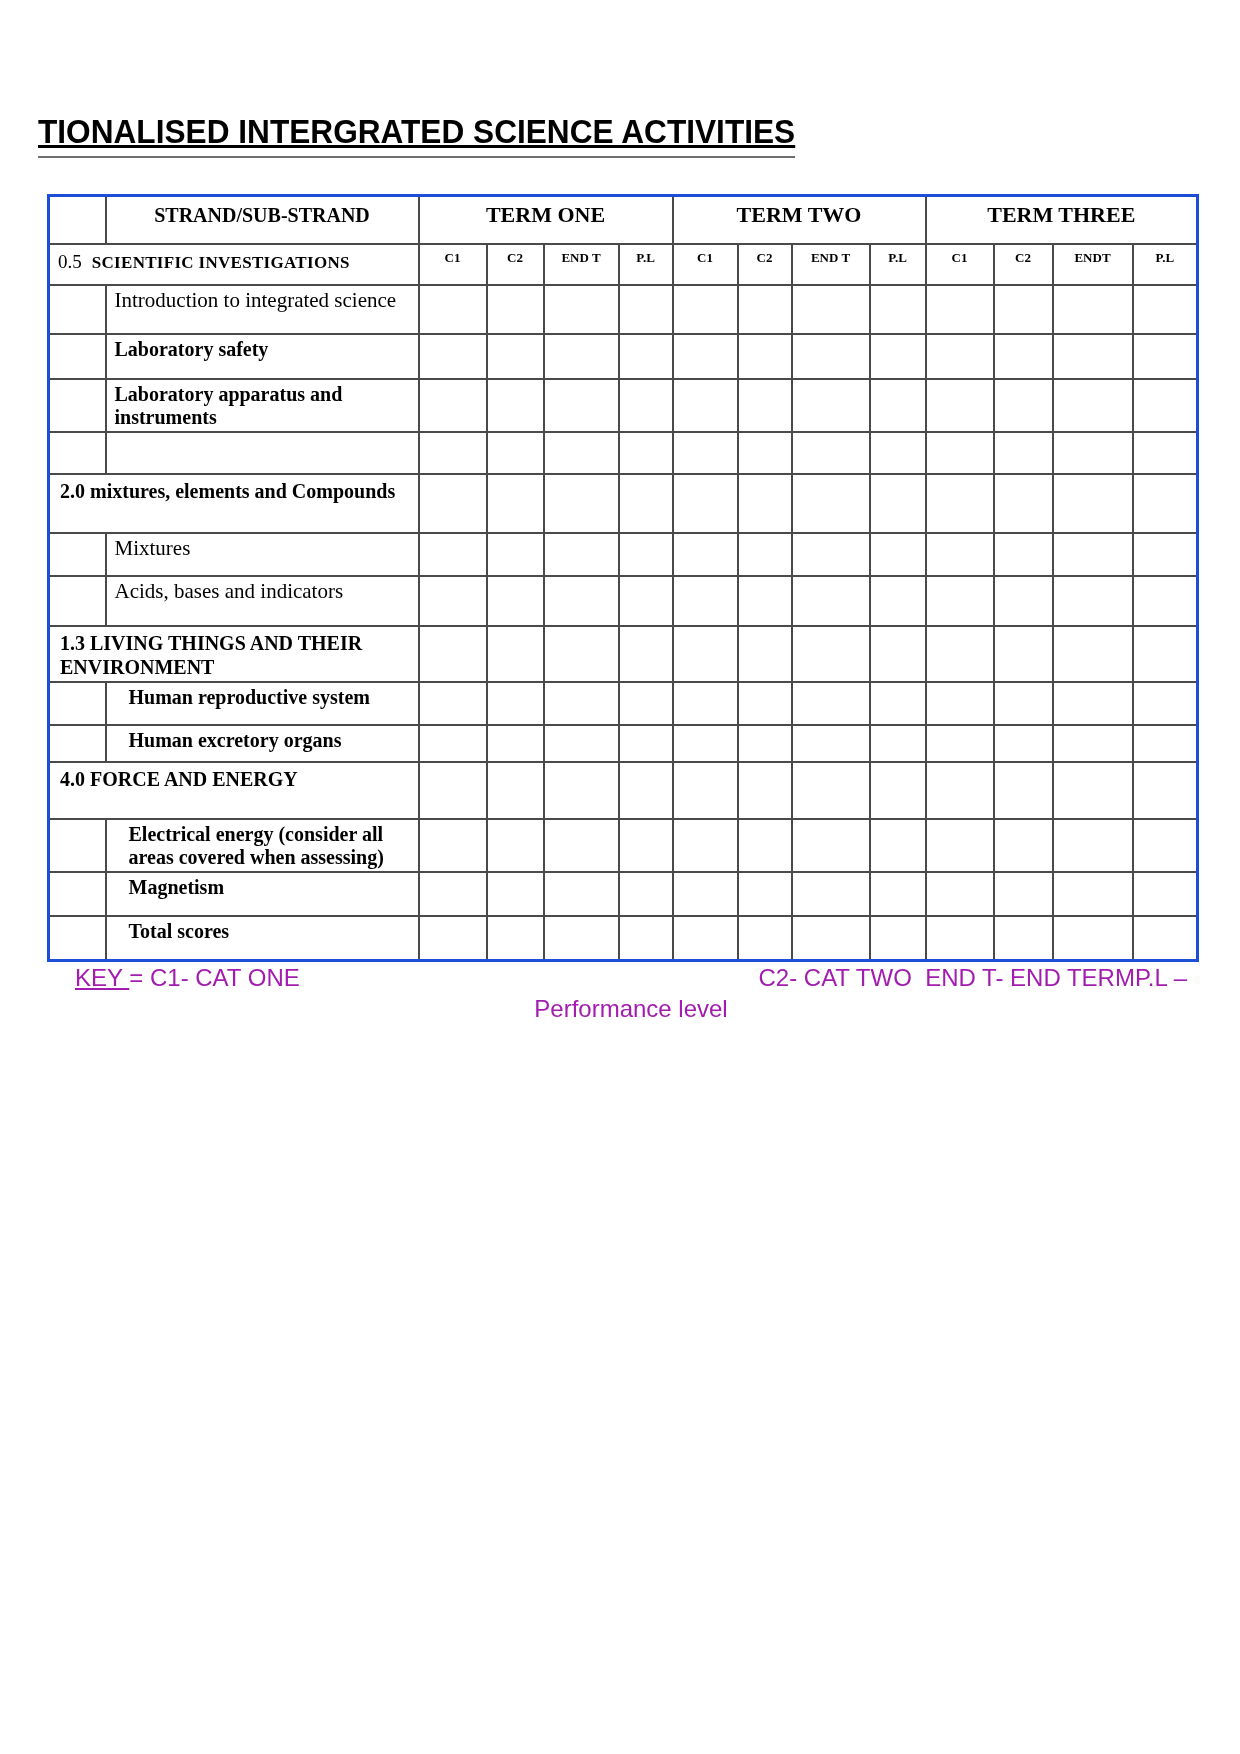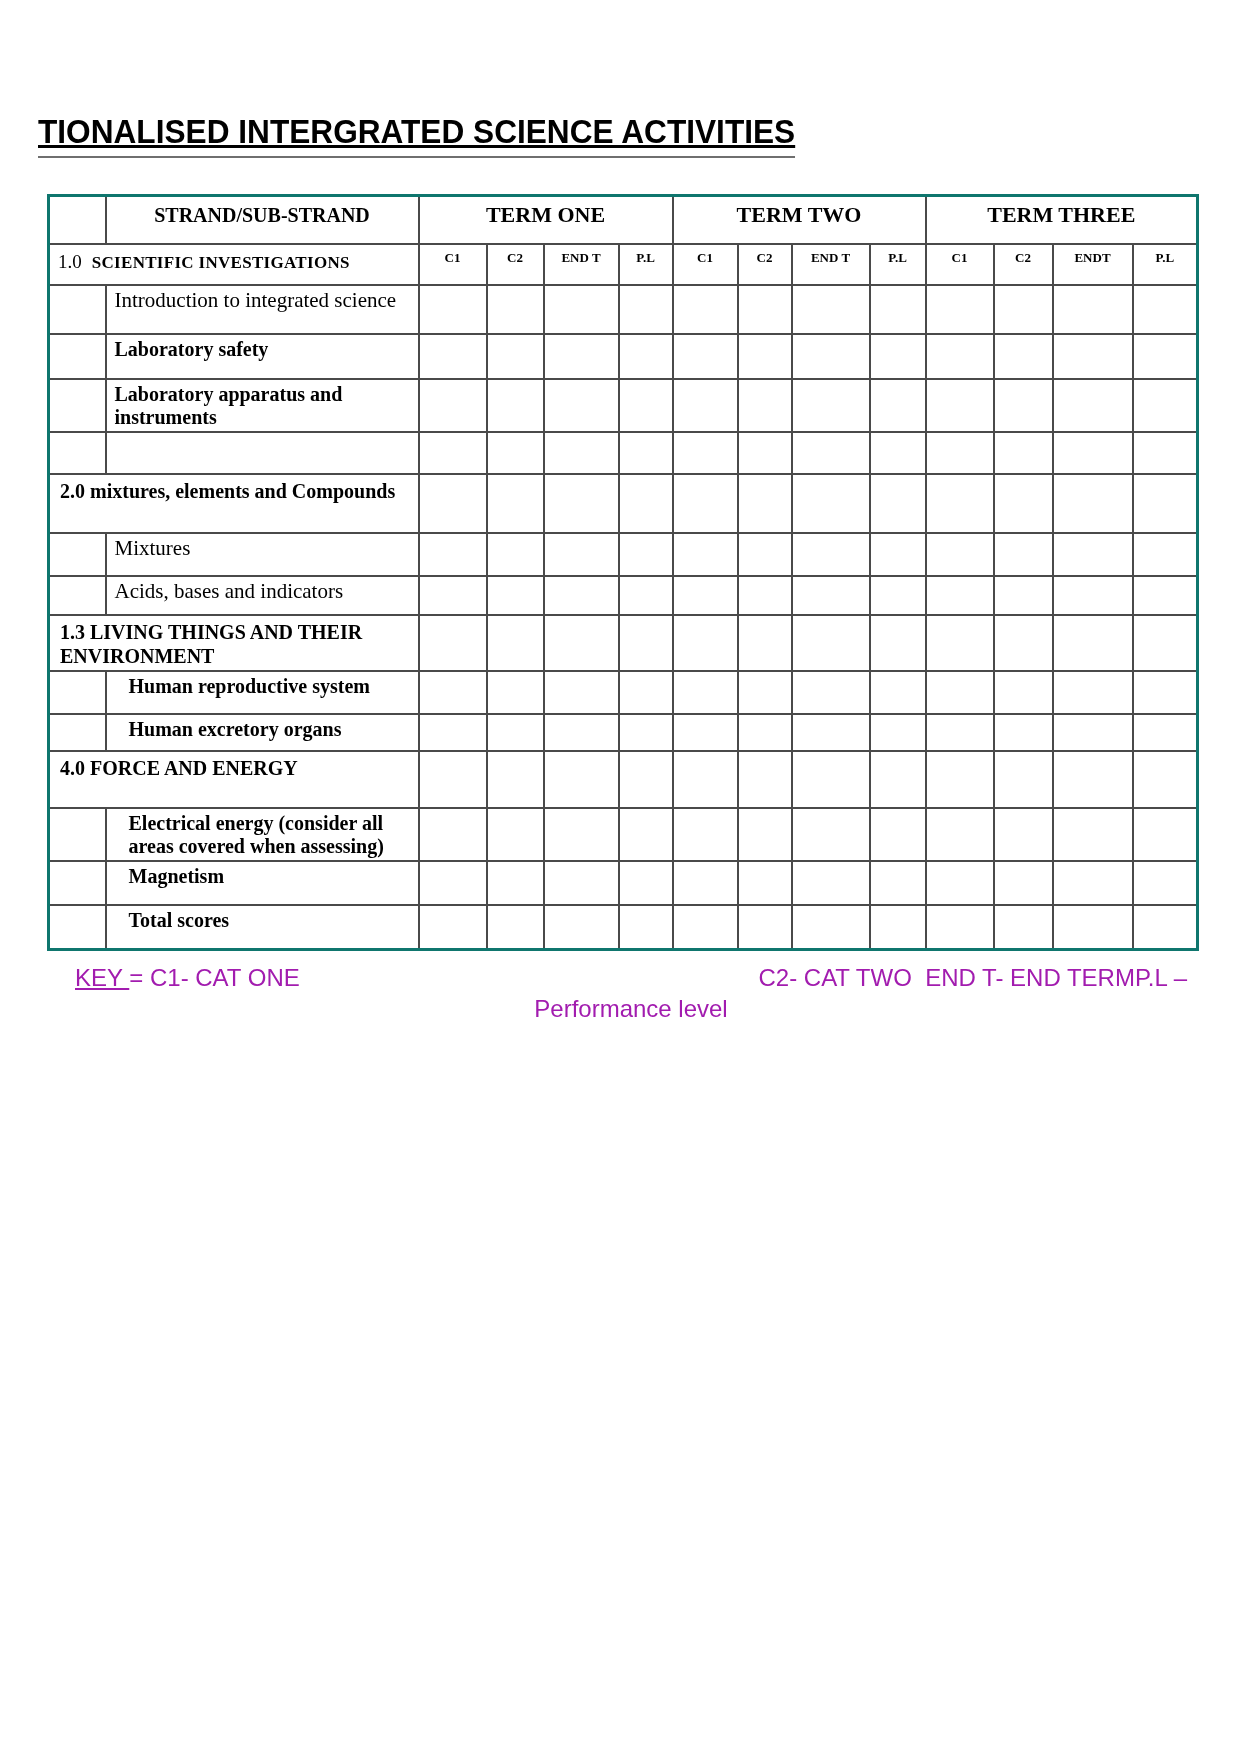--- a/index.html
+++ b/index.html
@@ -10,21 +10,21 @@
   .title{position:absolute;left:38px;top:112px;margin:0;
          font-family:"Liberation Sans",sans-serif;font-weight:bold;font-size:34px;
          white-space:nowrap;}
   .title-text{display:inline-block;transform:scaleX(0.93);transform-origin:left center;
          text-decoration:underline;text-decoration-thickness:3px;
          border-bottom:2px solid #6f6f6f;padding-bottom:5px;}
 
   
   table.sheet{position:absolute;left:47px;top:194px;width:1149px;
          border-collapse:collapse;table-layout:fixed;
-         border:3px solid #0f766e;}
+         border:3px solid #1d4ed8;}
   table.sheet td{border:2px solid #4a4a4a;vertical-align:top;padding:2px 4px;overflow:hidden;}
 
   .term-h{font-size:22px;font-weight:bold;text-align:center;padding-top:5px !important;}
   .strand-h{font-size:20px;font-weight:bold;text-align:center;padding-top:7px !important;}
   .sub-h{font-size:13px;font-weight:bold;text-align:center;padding-top:5px !important;margin-left:16px;}
 
   .sec1num{font-size:19px;}
   .sec1lbl{font-size:17px;font-weight:bold;margin-left:10px;letter-spacing:0.3px;}
   .sec1cell{padding-left:8px !important;padding-top:6px !important;}
 
@@ -68,21 +68,21 @@
     <tbody>
         <tr style="height:48px">
       <td></td>
       <td class="strand-h">STRAND/SUB-STRAND</td>
       <td class="term-h" colspan="4">TERM ONE</td>
       <td class="term-h" colspan="4">TERM TWO</td>
       <td class="term-h" colspan="4">TERM THREE</td>
     </tr>
 
     <tr style="height:41px">
-      <td class="sec1cell" colspan="2"><span class="sec1num">1.0</span><span class="sec1lbl">SCIENTIFIC INVESTIGATIONS</span></td>
+      <td class="sec1cell" colspan="2"><span class="sec1num">0.5</span><span class="sec1lbl">SCIENTIFIC INVESTIGATIONS</span></td>
       <td class="sub-h">C1</td>
       <td class="sub-h">C2</td>
       <td class="sub-h">END T</td>
       <td class="sub-h">P.L</td>
       <td class="sub-h">C1</td>
       <td class="sub-h">C2</td>
       <td class="sub-h">END T</td>
       <td class="sub-h">P.L</td>
       <td class="sub-h">C1</td>
       <td class="sub-h">C2</td>
@@ -184,21 +184,21 @@
           <td></td>
           <td></td>
           <td></td>
           <td></td>
           <td></td>
           <td></td>
           <td></td>
           <td></td>
     </tr>
 
-    <tr style="height:39px">
+    <tr style="height:50px">
       <td></td>
       <td class="lbl">Acids, bases and indicators</td>
       <td></td>
           <td></td>
           <td></td>
           <td></td>
           <td></td>
           <td></td>
           <td></td>
           <td></td>

